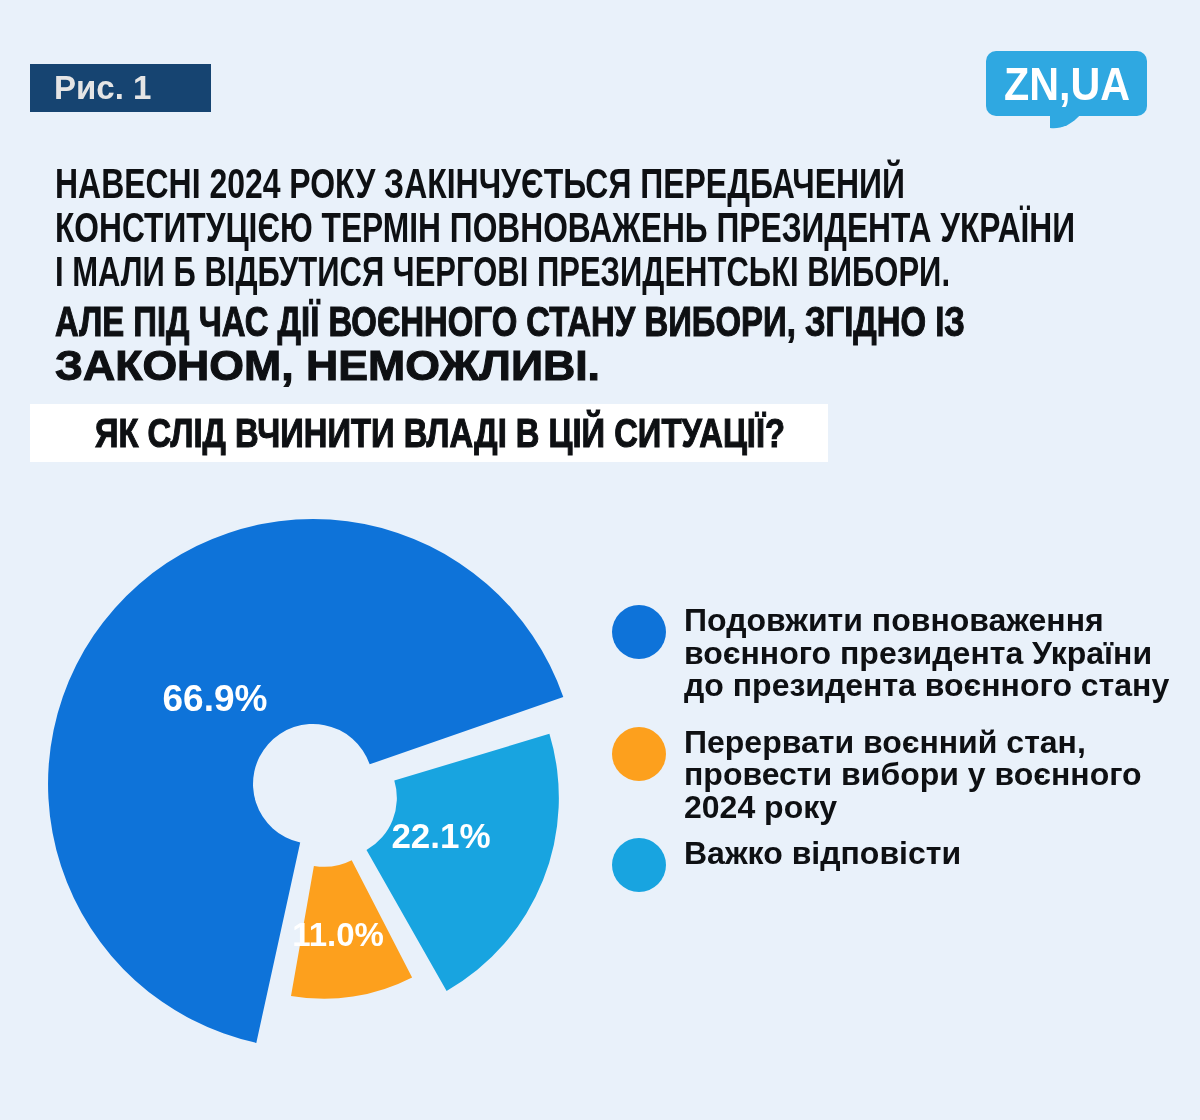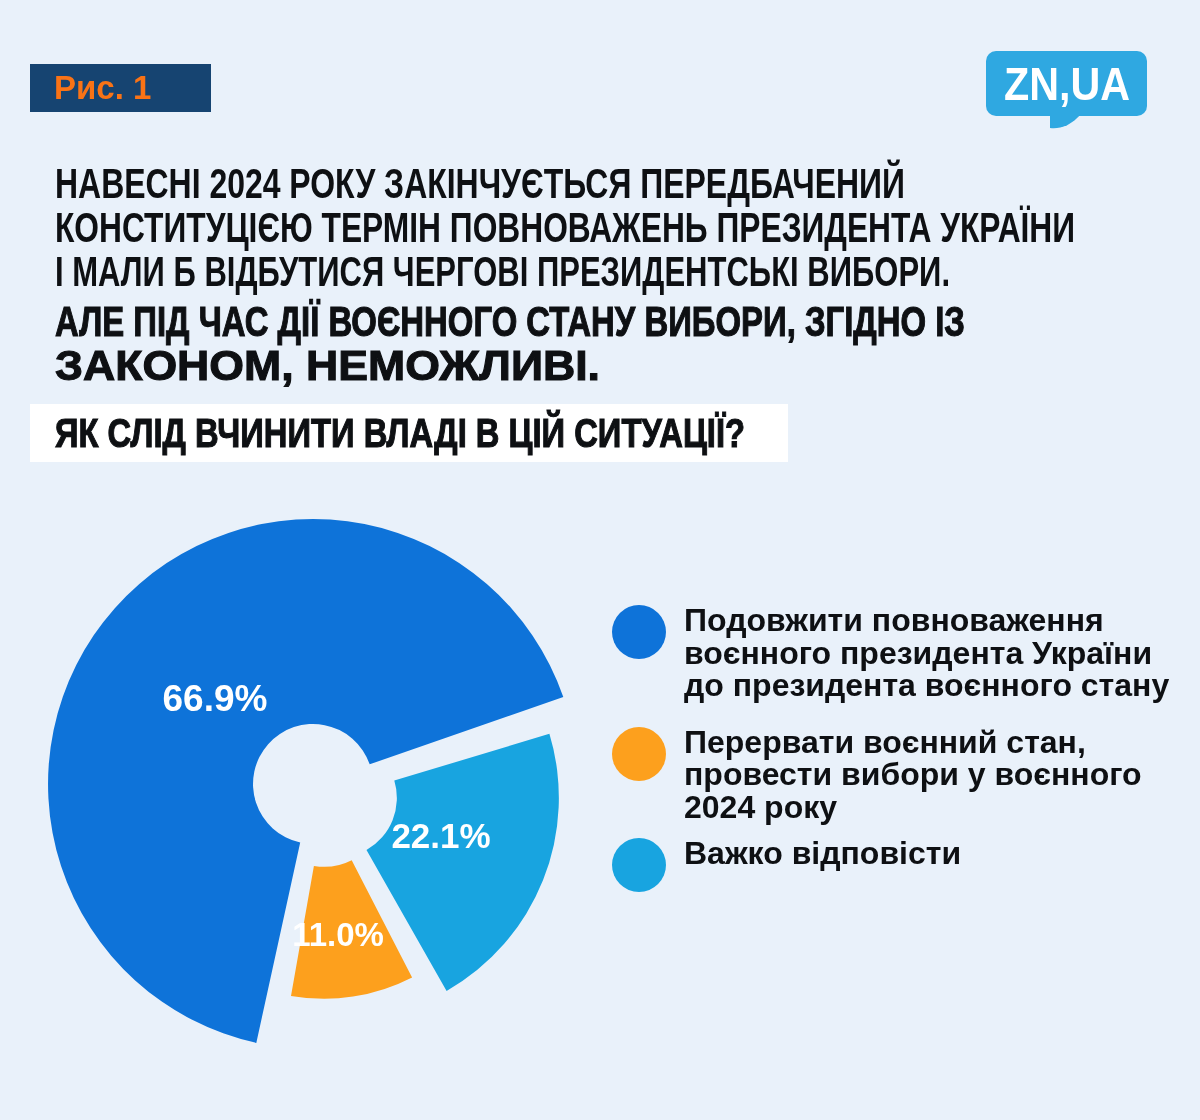--- a/index.html
+++ b/index.html
@@ -32,40 +32,40 @@
   .legend-item.single{align-items:flex-start;min-height:54px;}
   .swatch{width:54px;height:54px;border-radius:50%;flex:0 0 54px;margin-right:18px;margin-top:1px;}
   .legend-lines{font-size:32px;font-weight:700;line-height:32.5px;}
 </style>
 </head>
 <body style="background: rgb(233, 241, 250);">
 
 <div class="canvas" style="color: rgb(14, 16, 19);">
 
   <div class="fig-badge" style="background: rgb(22, 68, 113);">
-    <span class="badge-label" style="color: #f97316;">Рис. 1</span>
+    <span class="badge-label" style="color: #e5e5e5;">Рис. 1</span>
   </div>
 
   <svg class="logo" width="180" height="95" viewBox="0 0 180 95">
     <rect x="6" y="6" width="161" height="65" rx="10" fill="#2fa8e1"></rect>
     <path d="M70 68 L102 68 C90 82 79 84 70 83 Z" fill="#2fa8e1"></path>
     <text x="87" y="55" text-anchor="middle" font-size="46" font-weight="700" textLength="126" lengthAdjust="spacingAndGlyphs" fill="#ffffff">ZN,UA</text>
   </svg>
 
   <div class="para para1" id="para1">
       <div class="pline"><span class="fit-line" style="transform: scaleX(0.7606);">НАВЕСНІ 2024 РОКУ ЗАКІНЧУЄТЬСЯ ПЕРЕДБАЧЕНИЙ</span></div>
       <div class="pline"><span class="fit-line" style="transform: scaleX(0.7556);">КОНСТИТУЦІЄЮ ТЕРМІН ПОВНОВАЖЕНЬ ПРЕЗИДЕНТА УКРАЇНИ</span></div>
       <div class="pline"><span class="fit-line" style="transform: scaleX(0.7384);">І МАЛИ Б ВІДБУТИСЯ ЧЕРГОВІ ПРЕЗИДЕНТСЬКІ ВИБОРИ.</span></div>
     </div>
   <div class="para para2" id="para2">
       <div class="pline"><span class="fit-line" style="transform: scaleX(0.7832);">АЛЕ ПІД ЧАС ДІЇ ВОЄННОГО СТАНУ ВИБОРИ, ЗГІДНО ІЗ</span></div>
       <div class="pline"><span class="fit-line" style="transform: scaleX(1.0623);">ЗАКОНОМ, НЕМОЖЛИВІ.</span></div>
     </div>
 
-  <div class="qbox" style="background: rgb(255, 255, 255);">
+  <div class="qbox" style="background: rgb(255, 255, 255); padding-left: 40px;">
     <span class="fit-line" style="transform: scaleX(0.8185);">ЯК СЛІД ВЧИНИТИ ВЛАДІ В ЦІЙ СИТУАЦІЇ?</span>
   </div>
 
   <svg id="chart" width="1200" height="1120" viewBox="0 0 1200 1120">
       <path d="M563.3 696.9 A265 265 0 1 0 256.3 1042.9 L300.2 842.6 A60 60 0 1 1 369.7 764.3 Z" fill="#0e73d9"></path>
       <text x="215" y="698" text-anchor="middle" dominant-baseline="central" font-size="37" fill="#ffffff">66.9%</text>
       <path d="M291.0 995.9 A192 192 0 0 0 412.1 977.5 L351.7 860.2 A60 60 0 0 1 313.9 865.9 Z" fill="#fda01d"></path>
       <text x="338" y="934" text-anchor="middle" dominant-baseline="central" font-size="33" fill="#ffffff">11.0%</text>
       <path d="M446.6 990.9 A222 222 0 0 0 549.4 733.8 L394.3 780.6 A60 60 0 0 1 366.5 850.1 Z" fill="#18a4e0"></path>
       <text x="441" y="835" text-anchor="middle" dominant-baseline="central" font-size="35" fill="#ffffff">22.1%</text>

